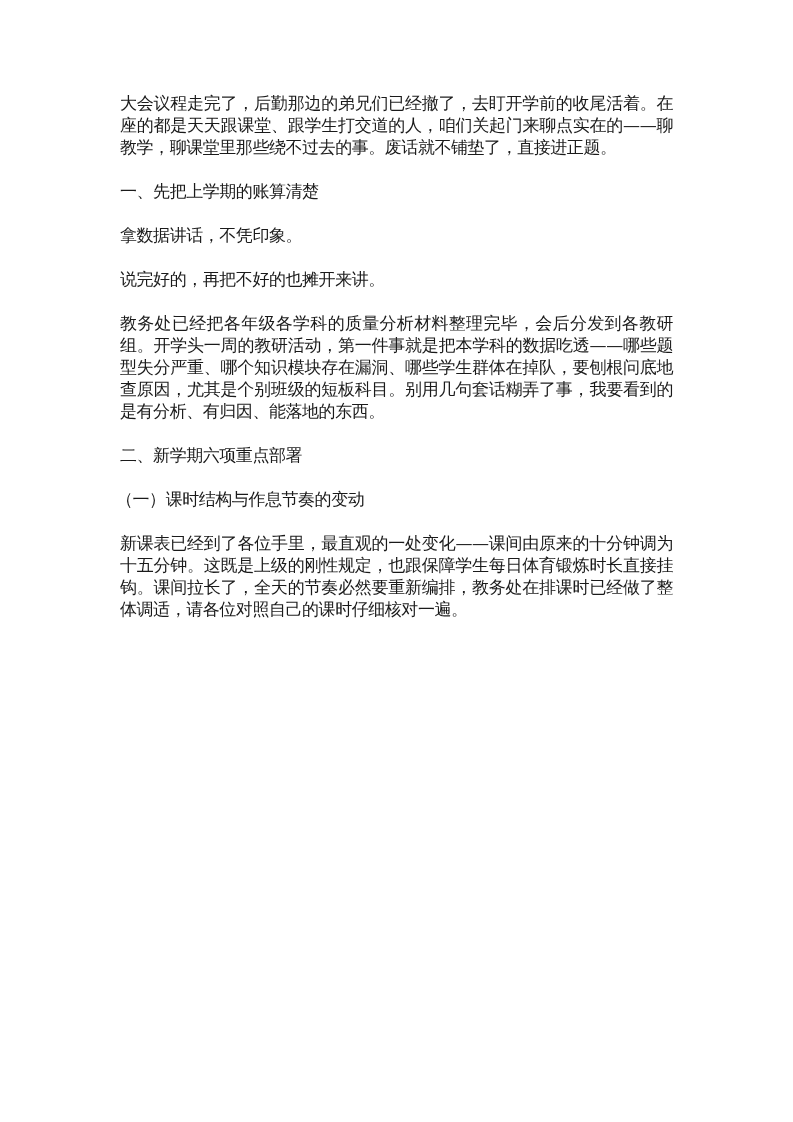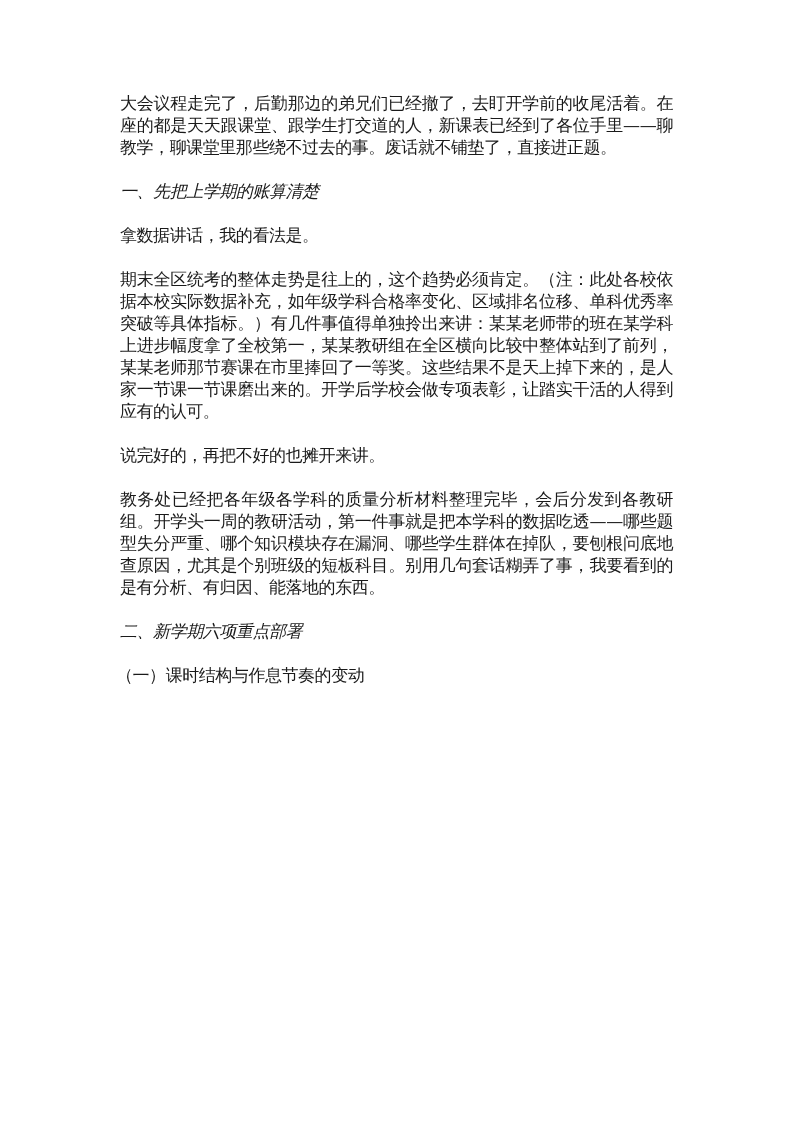--- a/index.html
+++ b/index.html
@@ -13,30 +13,30 @@
     font-size: 17px;
     line-height: 22px;
     color: #1a1a1a;
     letter-spacing: -0.45px;
   }
   .page p {
     margin: 0 0 22px 0;
     text-align: justify;
     text-justify: inter-character;
   }
-  .page p.heading { margin-bottom: 22px; font-style: italic; }
+  .page p.heading { margin-bottom: 22px; }
   .page p.subheading { margin-left: -4px; margin-top: 12px; }
 </style>
 </head>
 <body>
 
 <div class="page">
-  <p>大会议程走完了，后勤那边的弟兄们已经撤了，去盯开学前的收尾活着。在座的都是天天跟课堂、跟学生打交道的人，新课表已经到了各位手里——聊教学，聊课堂里那些绕不过去的事。废话就不铺垫了，直接进正题。</p>
+  <p>大会议程走完了，后勤那边的弟兄们已经撤了，去盯开学前的收尾活着。在座的都是天天跟课堂、跟学生打交道的人，咱们关起门来聊点实在的——聊教学，聊课堂里那些绕不过去的事。废话就不铺垫了，直接进正题。</p>
 
   <p class="heading">一、先把上学期的账算清楚</p>
-  <p>拿数据讲话，我的看法是。</p>
-  <p>期末全区统考的整体走势是往上的，这个趋势必须肯定。（注：此处各校依据本校实际数据补充，如年级学科合格率变化、区域排名位移、单科优秀率突破等具体指标。）有几件事值得单独拎出来讲：某某老师带的班在某学科上进步幅度拿了全校第一，某某教研组在全区横向比较中整体站到了前列，某某老师那节赛课在市里捧回了一等奖。这些结果不是天上掉下来的，是人家一节课一节课磨出来的。开学后学校会做专项表彰，让踏实干活的人得到应有的认可。</p>
+  <p>拿数据讲话，不凭印象。</p>
   <p>说完好的，再把不好的也摊开来讲。</p>
   <p>教务处已经把各年级各学科的质量分析材料整理完毕，会后分发到各教研组。开学头一周的教研活动，第一件事就是把本学科的数据吃透——哪些题型失分严重、哪个知识模块存在漏洞、哪些学生群体在掉队，要刨根问底地查原因，尤其是个别班级的短板科目。别用几句套话糊弄了事，我要看到的是有分析、有归因、能落地的东西。</p>
 
   <p class="heading">二、新学期六项重点部署</p>
   <p class="subheading">（一）课时结构与作息节奏的变动</p>
+  <p>新课表已经到了各位手里，最直观的一处变化——课间由原来的十分钟调为十五分钟。这既是上级的刚性规定，也跟保障学生每日体育锻炼时长直接挂钩。课间拉长了，全天的节奏必然要重新编排，教务处在排课时已经做了整体调适，请各位对照自己的课时仔细核对一遍。</p>
 </div>
 
 </body></html>

